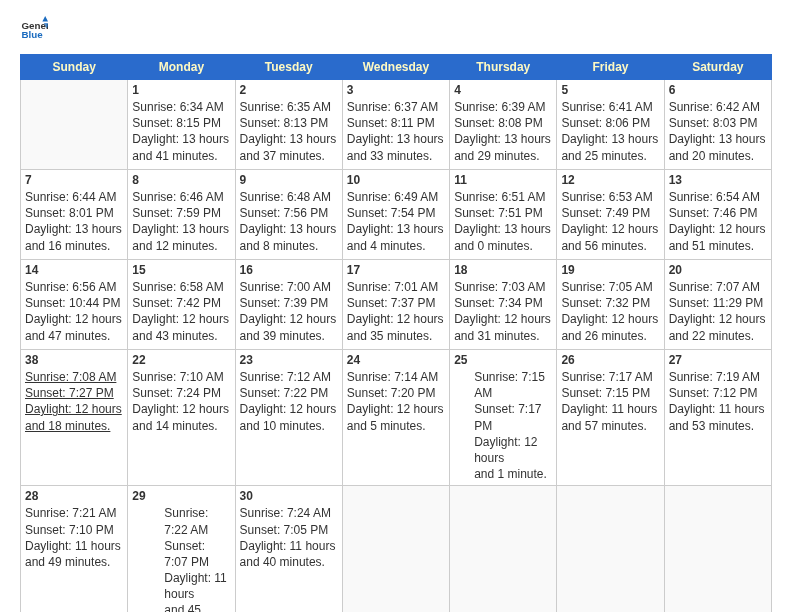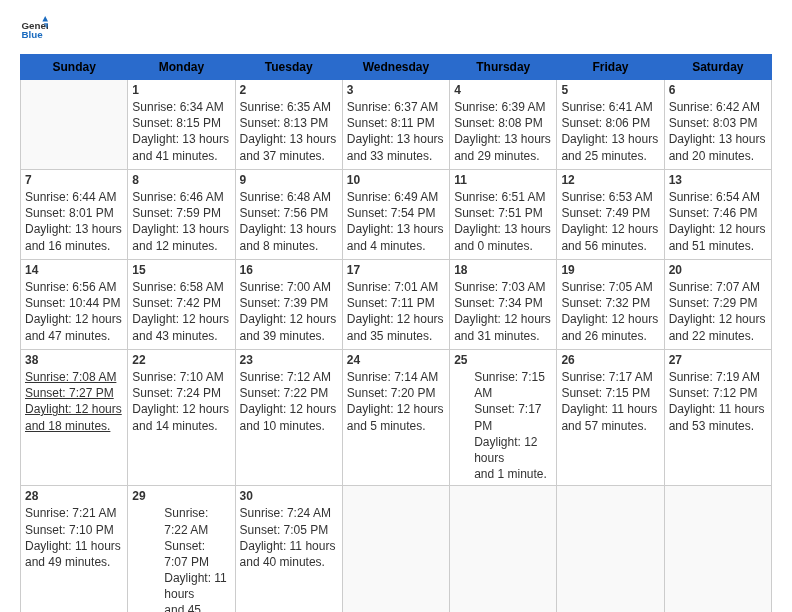--- a/index.html
+++ b/index.html
@@ -46,21 +46,21 @@
     }
     .calendar {
       flex: 1;
       border: 1px solid #ccc;
       border-collapse: collapse;
       width: 100%;
       table-layout: fixed;
     }
     .calendar th {
       background: #2a6bcc;
-      color: #000000;
+      color: #fef9c3;
       text-align: center;
       font-size: 12px;
       padding: 5px 2px;
       border: 1px solid #2a6bcc;
       font-weight: bold;
     }
     .calendar td {
       border: 1px solid #ccc;
       vertical-align: top;
       padding: 3px 4px;
@@ -236,42 +236,42 @@
           <td>
             <span class="day-num">16</span>
             <div class="day-info" style="white-space: pre-line;">Sunrise: 7:00 AM
 Sunset: 7:39 PM
 Daylight: 12 hours
 and 39 minutes.</div>
           </td>
           <td>
             <span class="day-num">17</span>
             <div class="day-info" style="white-space: pre-line;">Sunrise: 7:01 AM
-Sunset: 7:11 PM
+Sunset: 7:37 PM
 Daylight: 12 hours
 and 35 minutes.</div>
           </td>
           <td>
             <span class="day-num">18</span>
             <div class="day-info" style="white-space: pre-line;">Sunrise: 7:03 AM
 Sunset: 7:34 PM
 Daylight: 12 hours
 and 31 minutes.</div>
           </td>
           <td>
             <span class="day-num">19</span>
             <div class="day-info" style="white-space: pre-line;">Sunrise: 7:05 AM
 Sunset: 7:32 PM
 Daylight: 12 hours
 and 26 minutes.</div>
           </td>
           <td>
             <span class="day-num">20</span>
             <div class="day-info" style="white-space: pre-line;">Sunrise: 7:07 AM
-Sunset: 7:29 PM
+Sunset: 11:29 PM
 Daylight: 12 hours
 and 22 minutes.</div>
           </td>
         </tr>
         <tr>
           <td>
             <span class="day-num">38</span>
             <div class="day-info" style="white-space: pre-line; text-decoration: underline;">Sunrise: 7:08 AM
 Sunset: 7:27 PM
 Daylight: 12 hours

